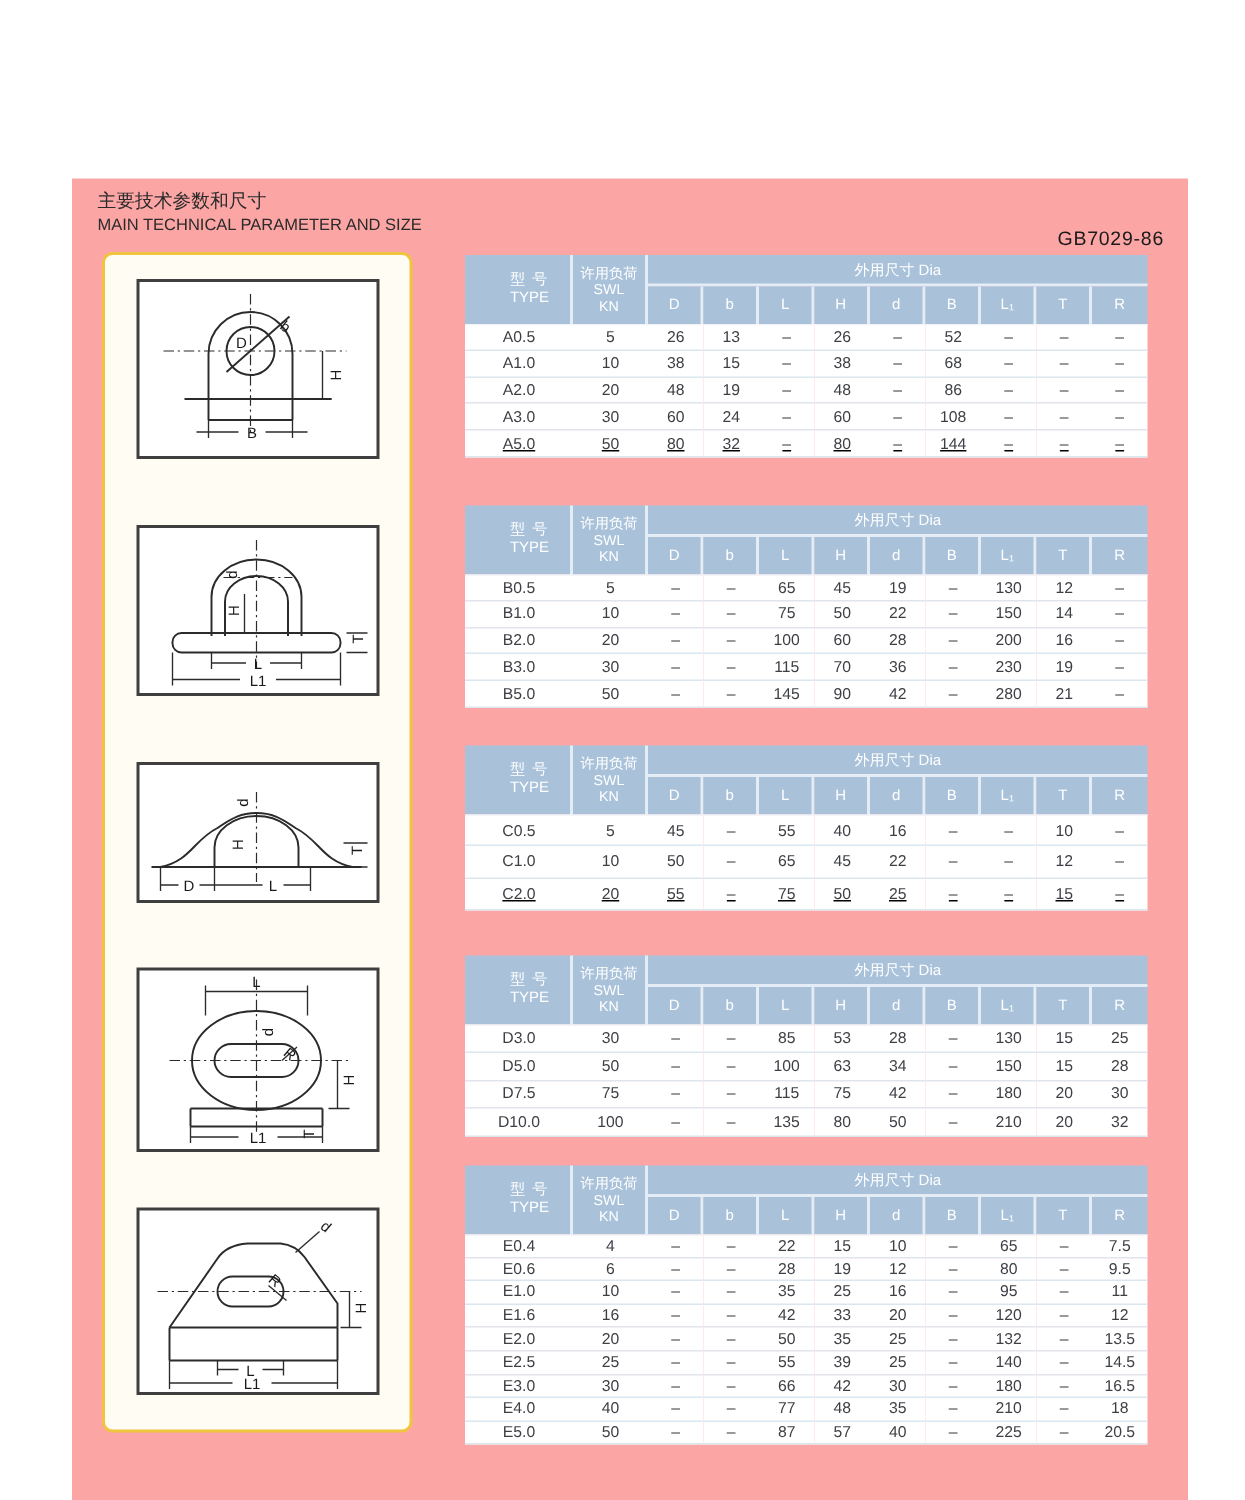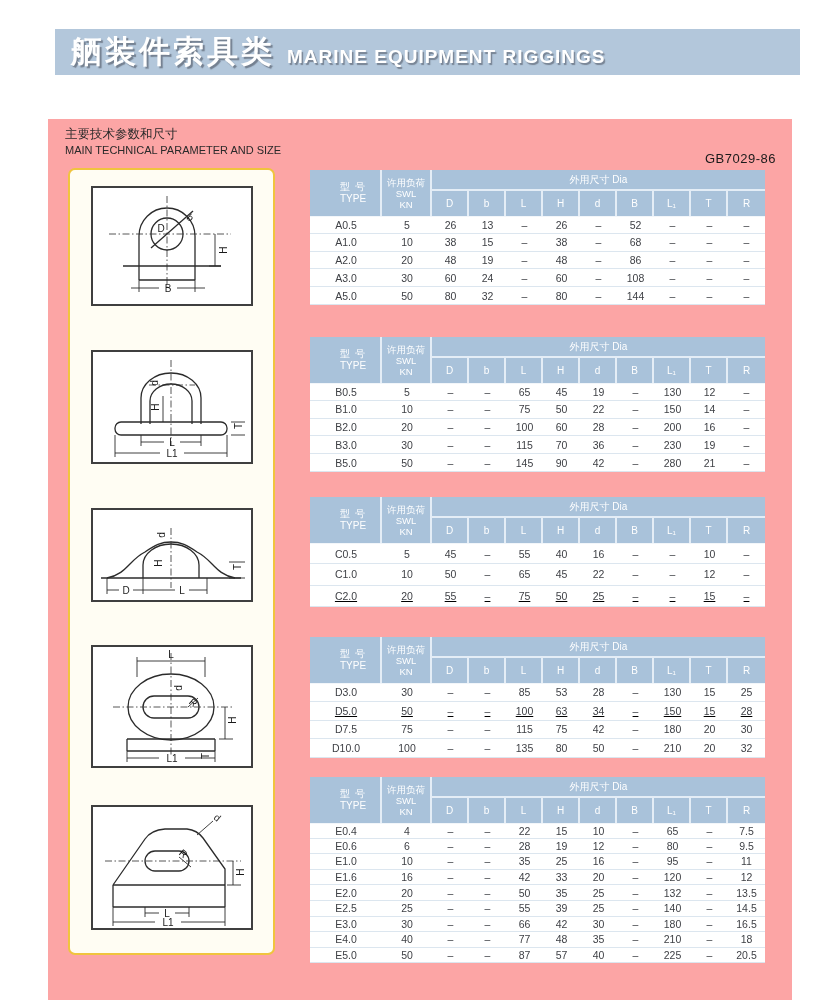--- a/index.html
+++ b/index.html
@@ -83,24 +83,20 @@
     font-size:10.5px; color:#3d3f44;
     border-bottom:1px solid #dce6ef;
   }
   tbody tr:first-child td { border-top:1px solid #f2f6fa; }
 </style>
 </head>
 <body>
 
 <div class="page">
 
-  <div class="banner">
-    <span class="banner-zh">舾装件索具类</span>
-    <span class="banner-en">MARINE EQUIPMENT RIGGINGS</span>
-  </div>
 
 
   <div class="content">
     <div class="subtitle-zh">主要技术参数和尺寸</div>
     <div class="subtitle-en">MAIN TECHNICAL PARAMETER AND SIZE</div>
     <div class="standard">GB7029-86</div>
 
     <div class="diagram-panel">
 
       <div class="fig fig-1">
@@ -318,21 +314,21 @@
               <td>60</td>
               <td>24</td>
               <td>–</td>
               <td>60</td>
               <td>–</td>
               <td>108</td>
               <td>–</td>
               <td>–</td>
               <td>–</td>
             </tr>
-            <tr style="height: 17.8px;">
+            <tr style="height: 17.8px; text-decoration: underline;">
               <td>A5.0</td>
               <td>50</td>
               <td>80</td>
               <td>32</td>
               <td>–</td>
               <td>80</td>
               <td>–</td>
               <td>144</td>
               <td>–</td>
               <td>–</td>
@@ -577,21 +573,21 @@
               <td>–</td>
               <td>–</td>
               <td>85</td>
               <td>53</td>
               <td>28</td>
               <td>–</td>
               <td>130</td>
               <td>15</td>
               <td>25</td>
             </tr>
-            <tr style="height: 18.8px; text-decoration: underline;">
+            <tr style="height: 18.8px;">
               <td>D5.0</td>
               <td>50</td>
               <td>–</td>
               <td>–</td>
               <td>100</td>
               <td>63</td>
               <td>34</td>
               <td>–</td>
               <td>150</td>
               <td>15</td>

